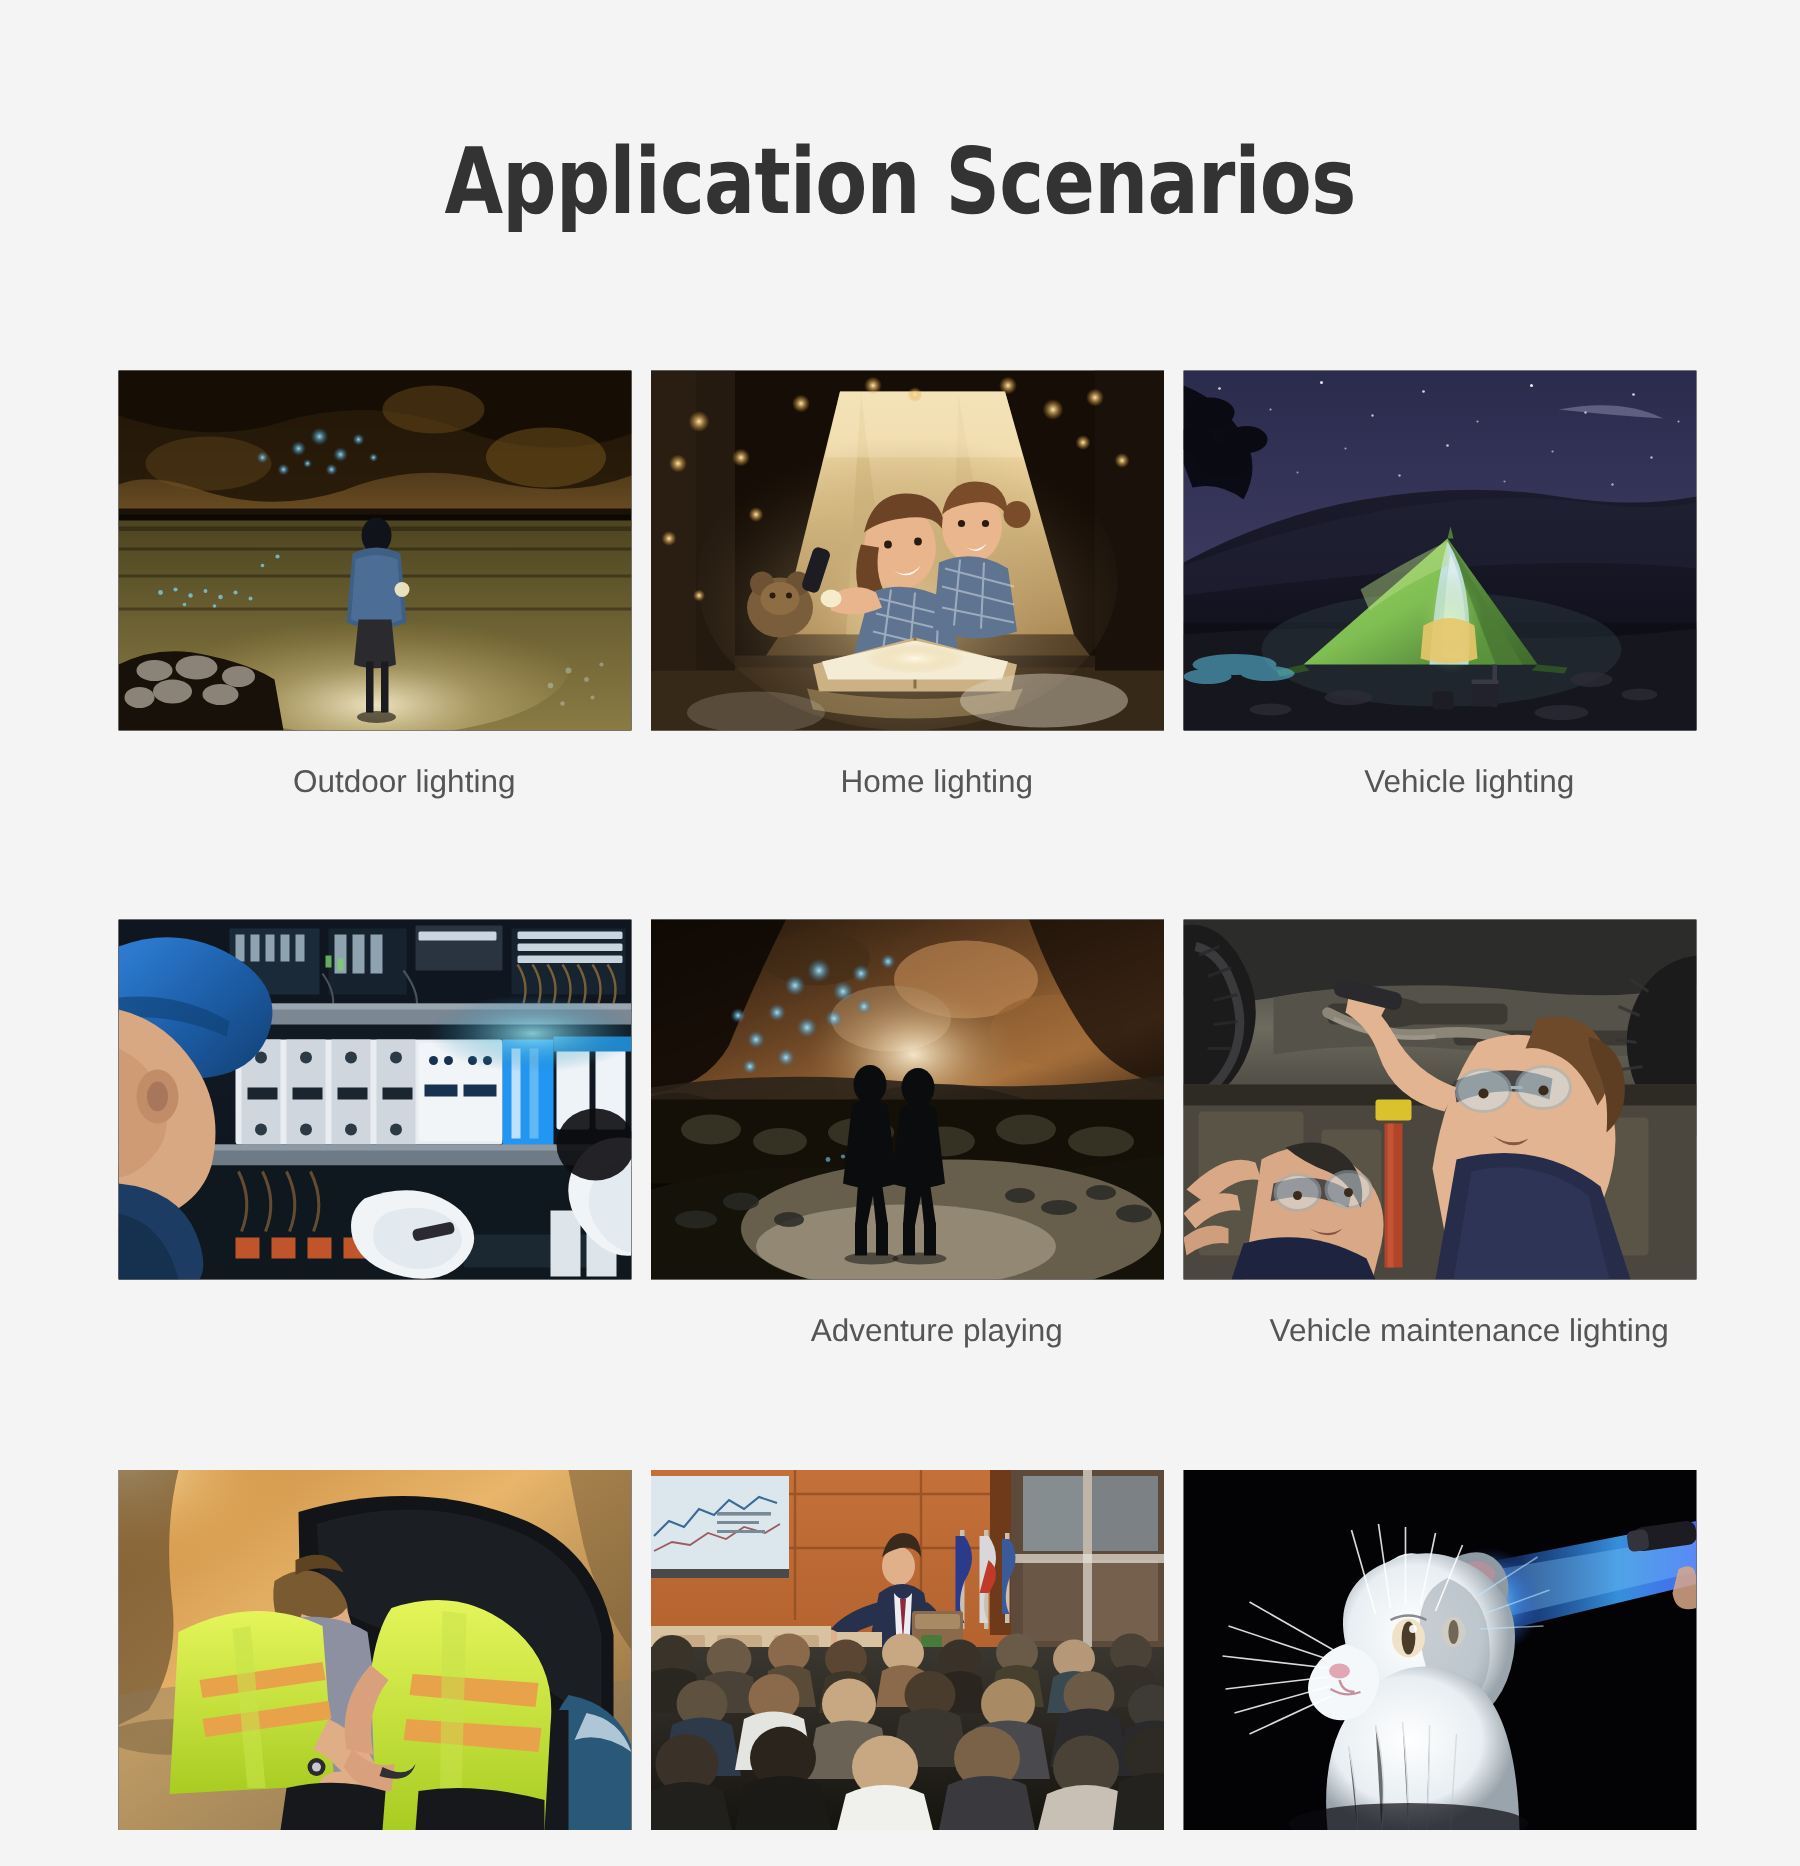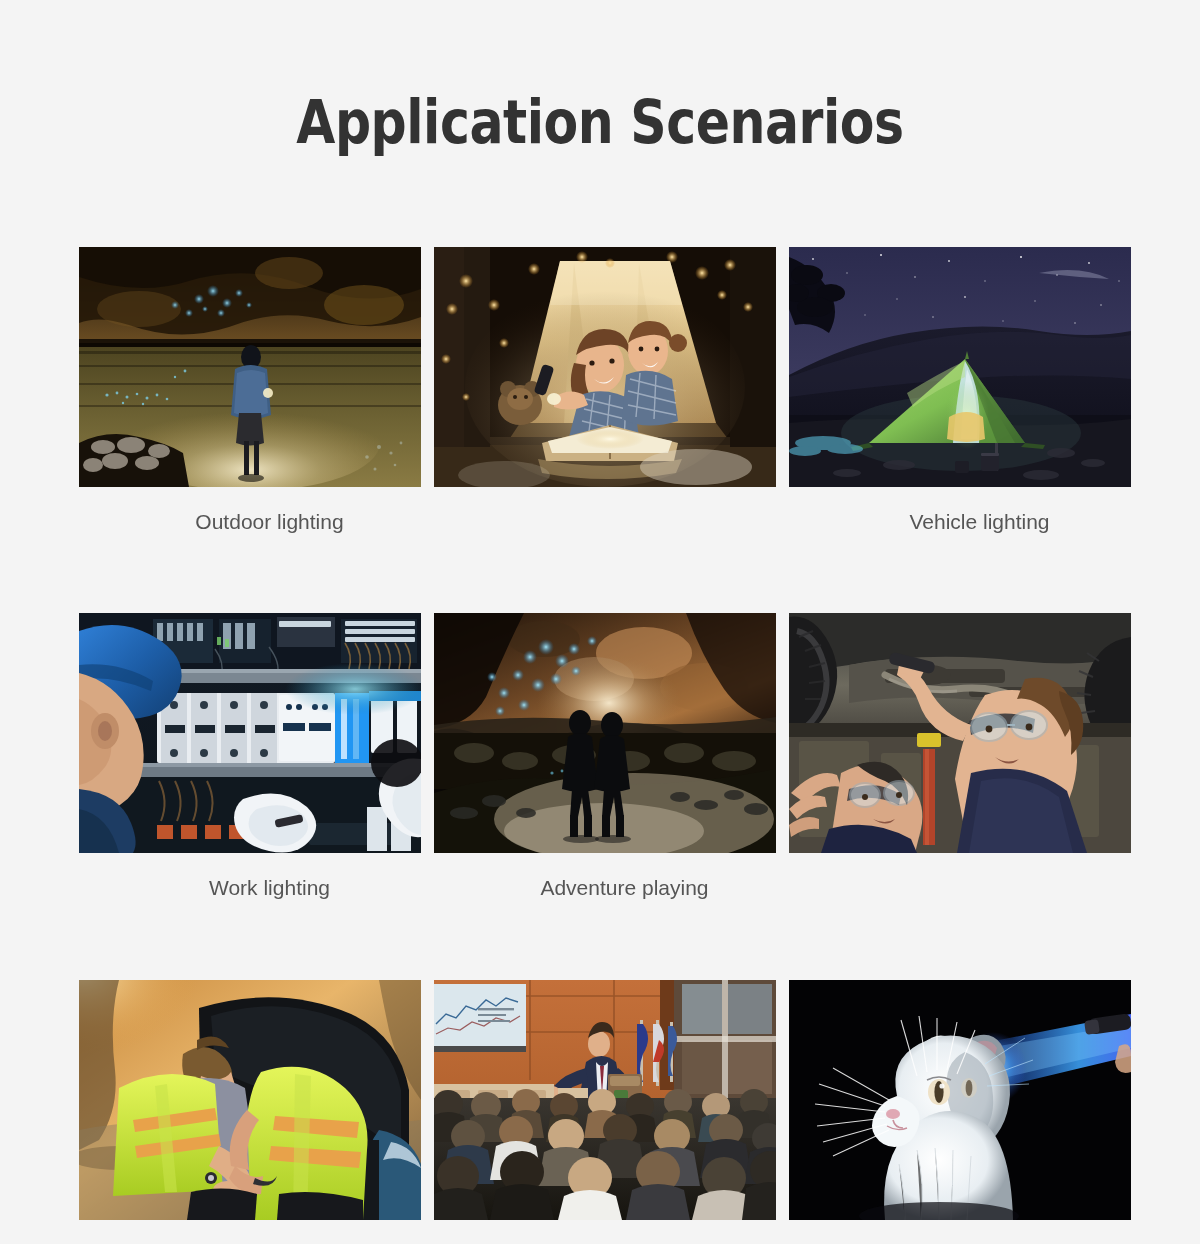--- a/index.html
+++ b/index.html
@@ -279,20 +279,21 @@
             <path d="M108 196 L176 178 L244 196 L240 214 L112 214 Z" fill="#cbb183"></path>
             <path d="M176 178 L176 212" stroke="#8a7049" stroke-width="2"></path>
             <path d="M114 194 L176 180 L238 194 L234 206 L118 206 Z" fill="#f4ecd4"></path>
             <ellipse cx="176" cy="192" rx="34" ry="10" fill="url(#h-book)"></ellipse>
             <path d="M104 212 q72 14 144 0 l-6 14 q-70 12 -134 0 z" fill="#a98f60" opacity="0.6"></path>
           </g>
           <ellipse cx="262" cy="220" rx="56" ry="18" fill="#ded5c4" opacity="0.45"></ellipse>
           <ellipse cx="70" cy="228" rx="46" ry="14" fill="#ded5c4" opacity="0.2"></ellipse>
         </svg>
       </div>
+      <div class="caption">Home lighting</div>
     </div>
 
     <div class="scenario-card">
       <div class="thumb">
         <svg viewBox="0 0 342 240" preserveAspectRatio="none" aria-hidden="true">
           <defs>
             <linearGradient id="c-sky" x1="0" y1="0" x2="0" y2="1">
               <stop offset="0" stop-color="#2b2b4e"></stop>
               <stop offset="0.55" stop-color="#3b3a5e"></stop>
               <stop offset="1" stop-color="#565470"></stop>
@@ -522,21 +523,20 @@
             <path d="M178 196 q28 -10 46 6 q10 12 0 22 q-12 12 -32 8 q-20 -6 -22 -18 q-2 -12 8 -18 z" fill="#dfe6ec" opacity="0.8"></path>
             <rect x="196" y="204" width="28" height="8" rx="3" fill="#2a2a30" transform="rotate(-12 210 208)"></rect>
           </g>
           <g>
             <path d="M342 146 q-26 -4 -38 18 q-10 20 4 40 q16 22 34 20 L342 240 Z" fill="#f1f4f7"></path>
             <path d="M342 160 q-18 0 -26 16 q-6 14 2 28 q10 16 24 18 z" fill="#e2e9ef" opacity="0.85"></path>
           </g>
           <ellipse cx="318" cy="150" rx="26" ry="24" fill="#0c0c10" opacity="0.9"></ellipse>
         </svg>
       </div>
-      <div class="caption">Work lighting</div>
     </div>
 
     <div class="scenario-card">
       <div class="thumb">
         <svg viewBox="0 0 342 240" preserveAspectRatio="none" aria-hidden="true">
           <defs>
             <linearGradient id="a-rock" x1="0" y1="0" x2="1" y2="1">
               <stop offset="0" stop-color="#1a1008"></stop>
               <stop offset="0.45" stop-color="#6b4524"></stop>
               <stop offset="0.75" stop-color="#a8713c"></stop>
@@ -714,20 +714,21 @@
             <circle cx="76" cy="184" r="3" fill="#3a2b1c"></circle>
             <circle cx="110" cy="182" r="3" fill="#3a2b1c"></circle>
             <path d="M84 206 q12 6 22 0 q-8 9 -22 0 z" fill="#8a5442"></path>
             <path d="M40 216 q42 -12 82 10 l6 14 l-96 0 z" fill="#1e2340"></path>
             <path d="M2 180 q26 -26 46 -18 l4 12 q-18 -4 -36 16 z" fill="#d9a886"></path>
             <path d="M0 196 q18 -18 36 -12 l2 10 q-16 -2 -30 12 z" fill="#d9a886"></path>
             <path d="M0 212 q16 -12 30 -6 l0 10 q-14 -2 -28 8 z" fill="#cf9e7c"></path>
           </g>
         </svg>
       </div>
+      <div class="caption">Vehicle maintenance lighting</div>
     </div>
 
     <div class="scenario-card">
       <div class="thumb">
         <svg viewBox="0 0 342 240" preserveAspectRatio="none" aria-hidden="true">
           <defs>
             <linearGradient id="e-bg" x1="0" y1="0" x2="1" y2="1">
               <stop offset="0" stop-color="#c98a3e"></stop>
               <stop offset="0.4" stop-color="#e8b56a"></stop>
               <stop offset="1" stop-color="#7a5e3a"></stop>

